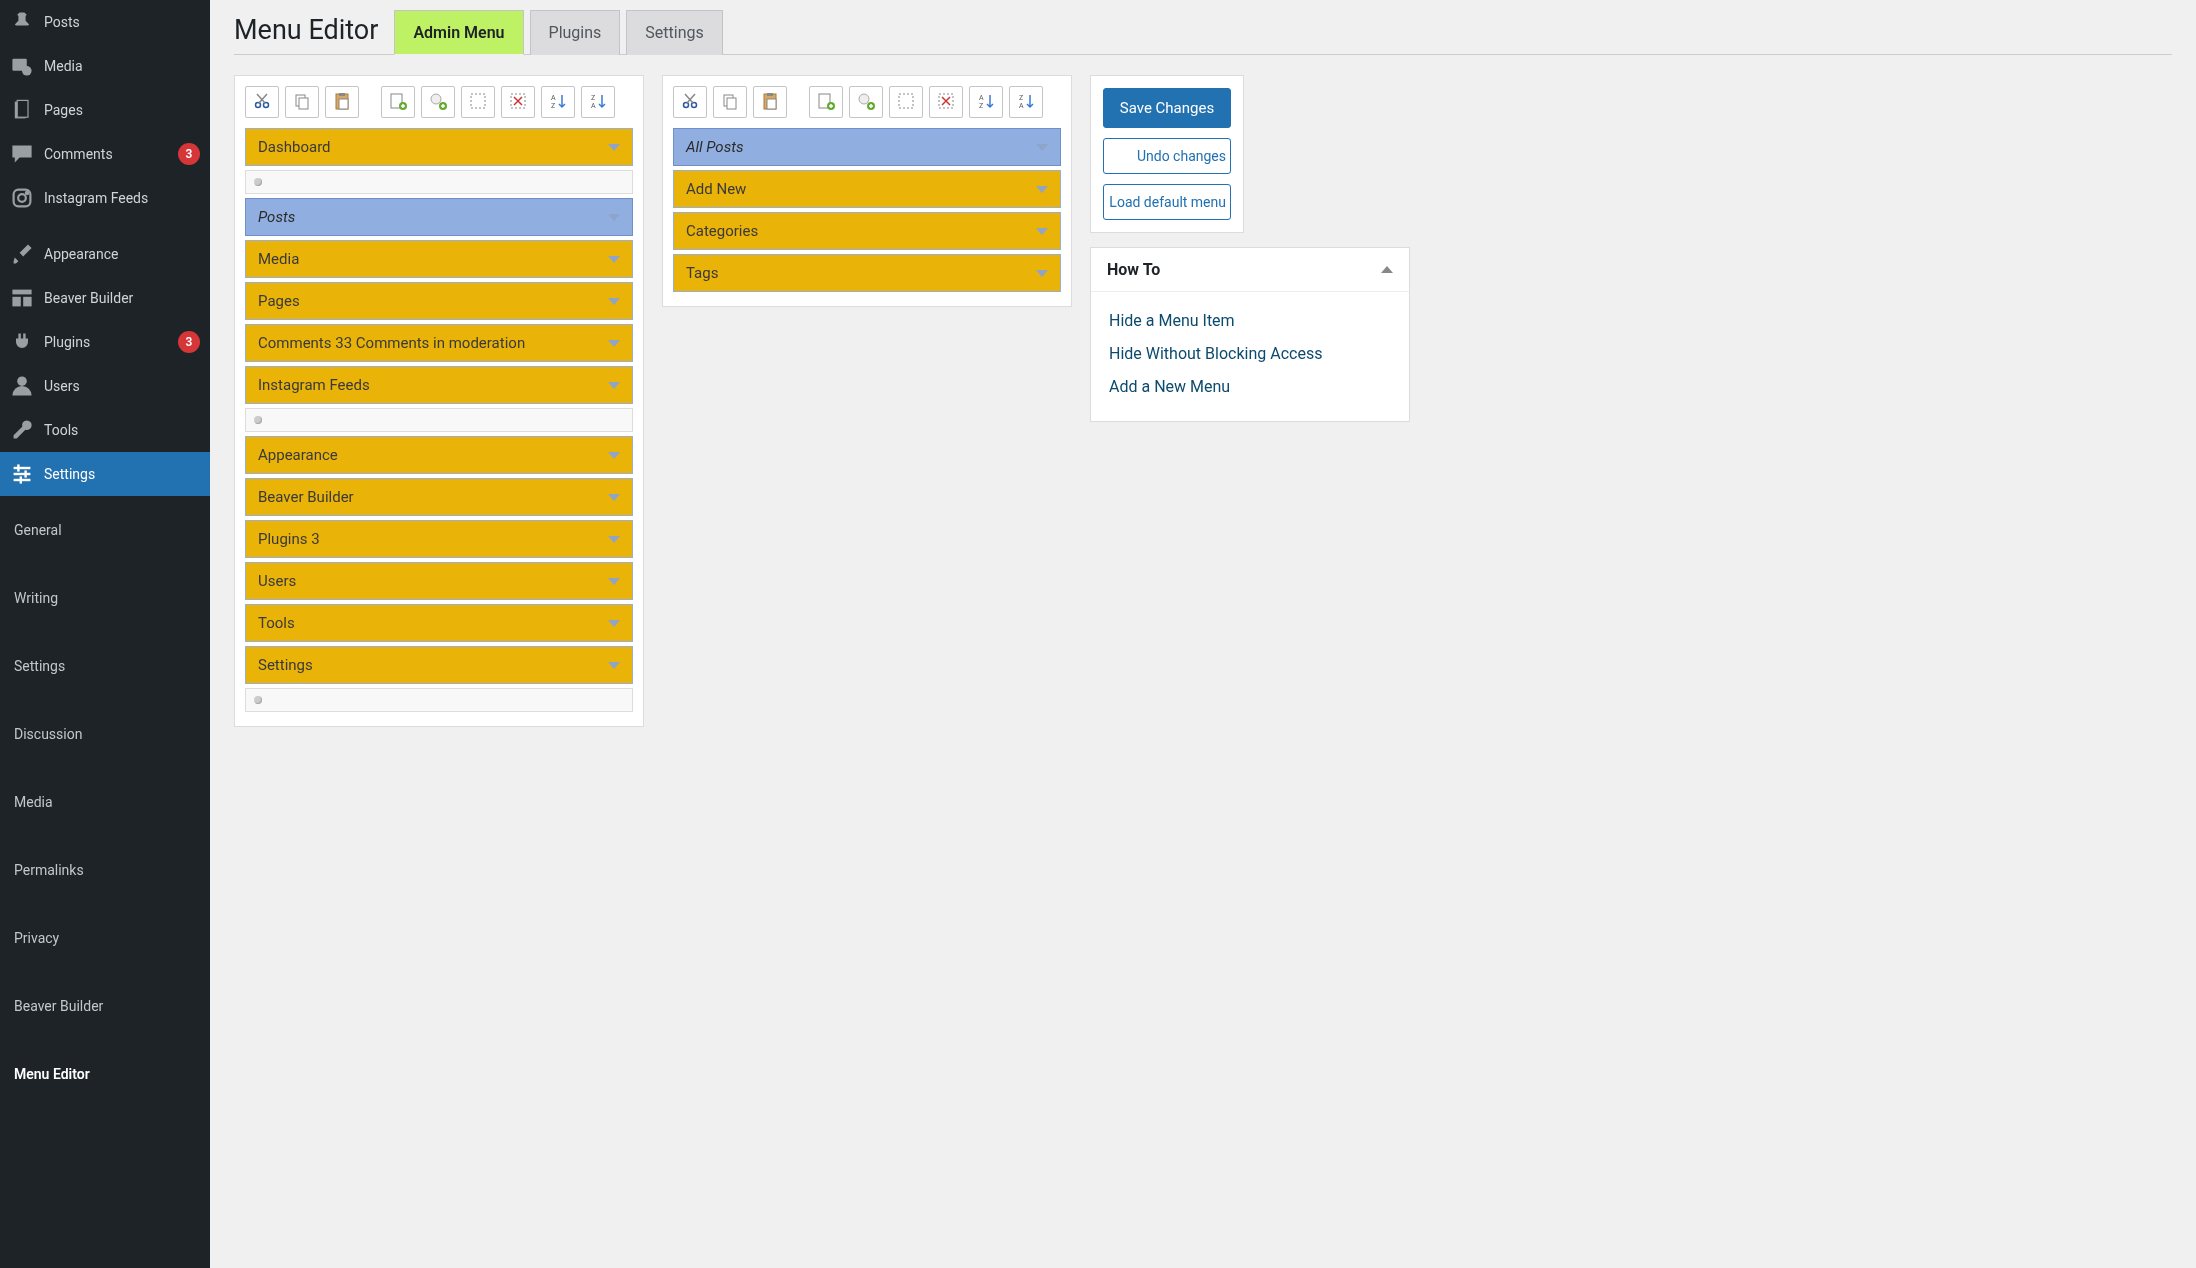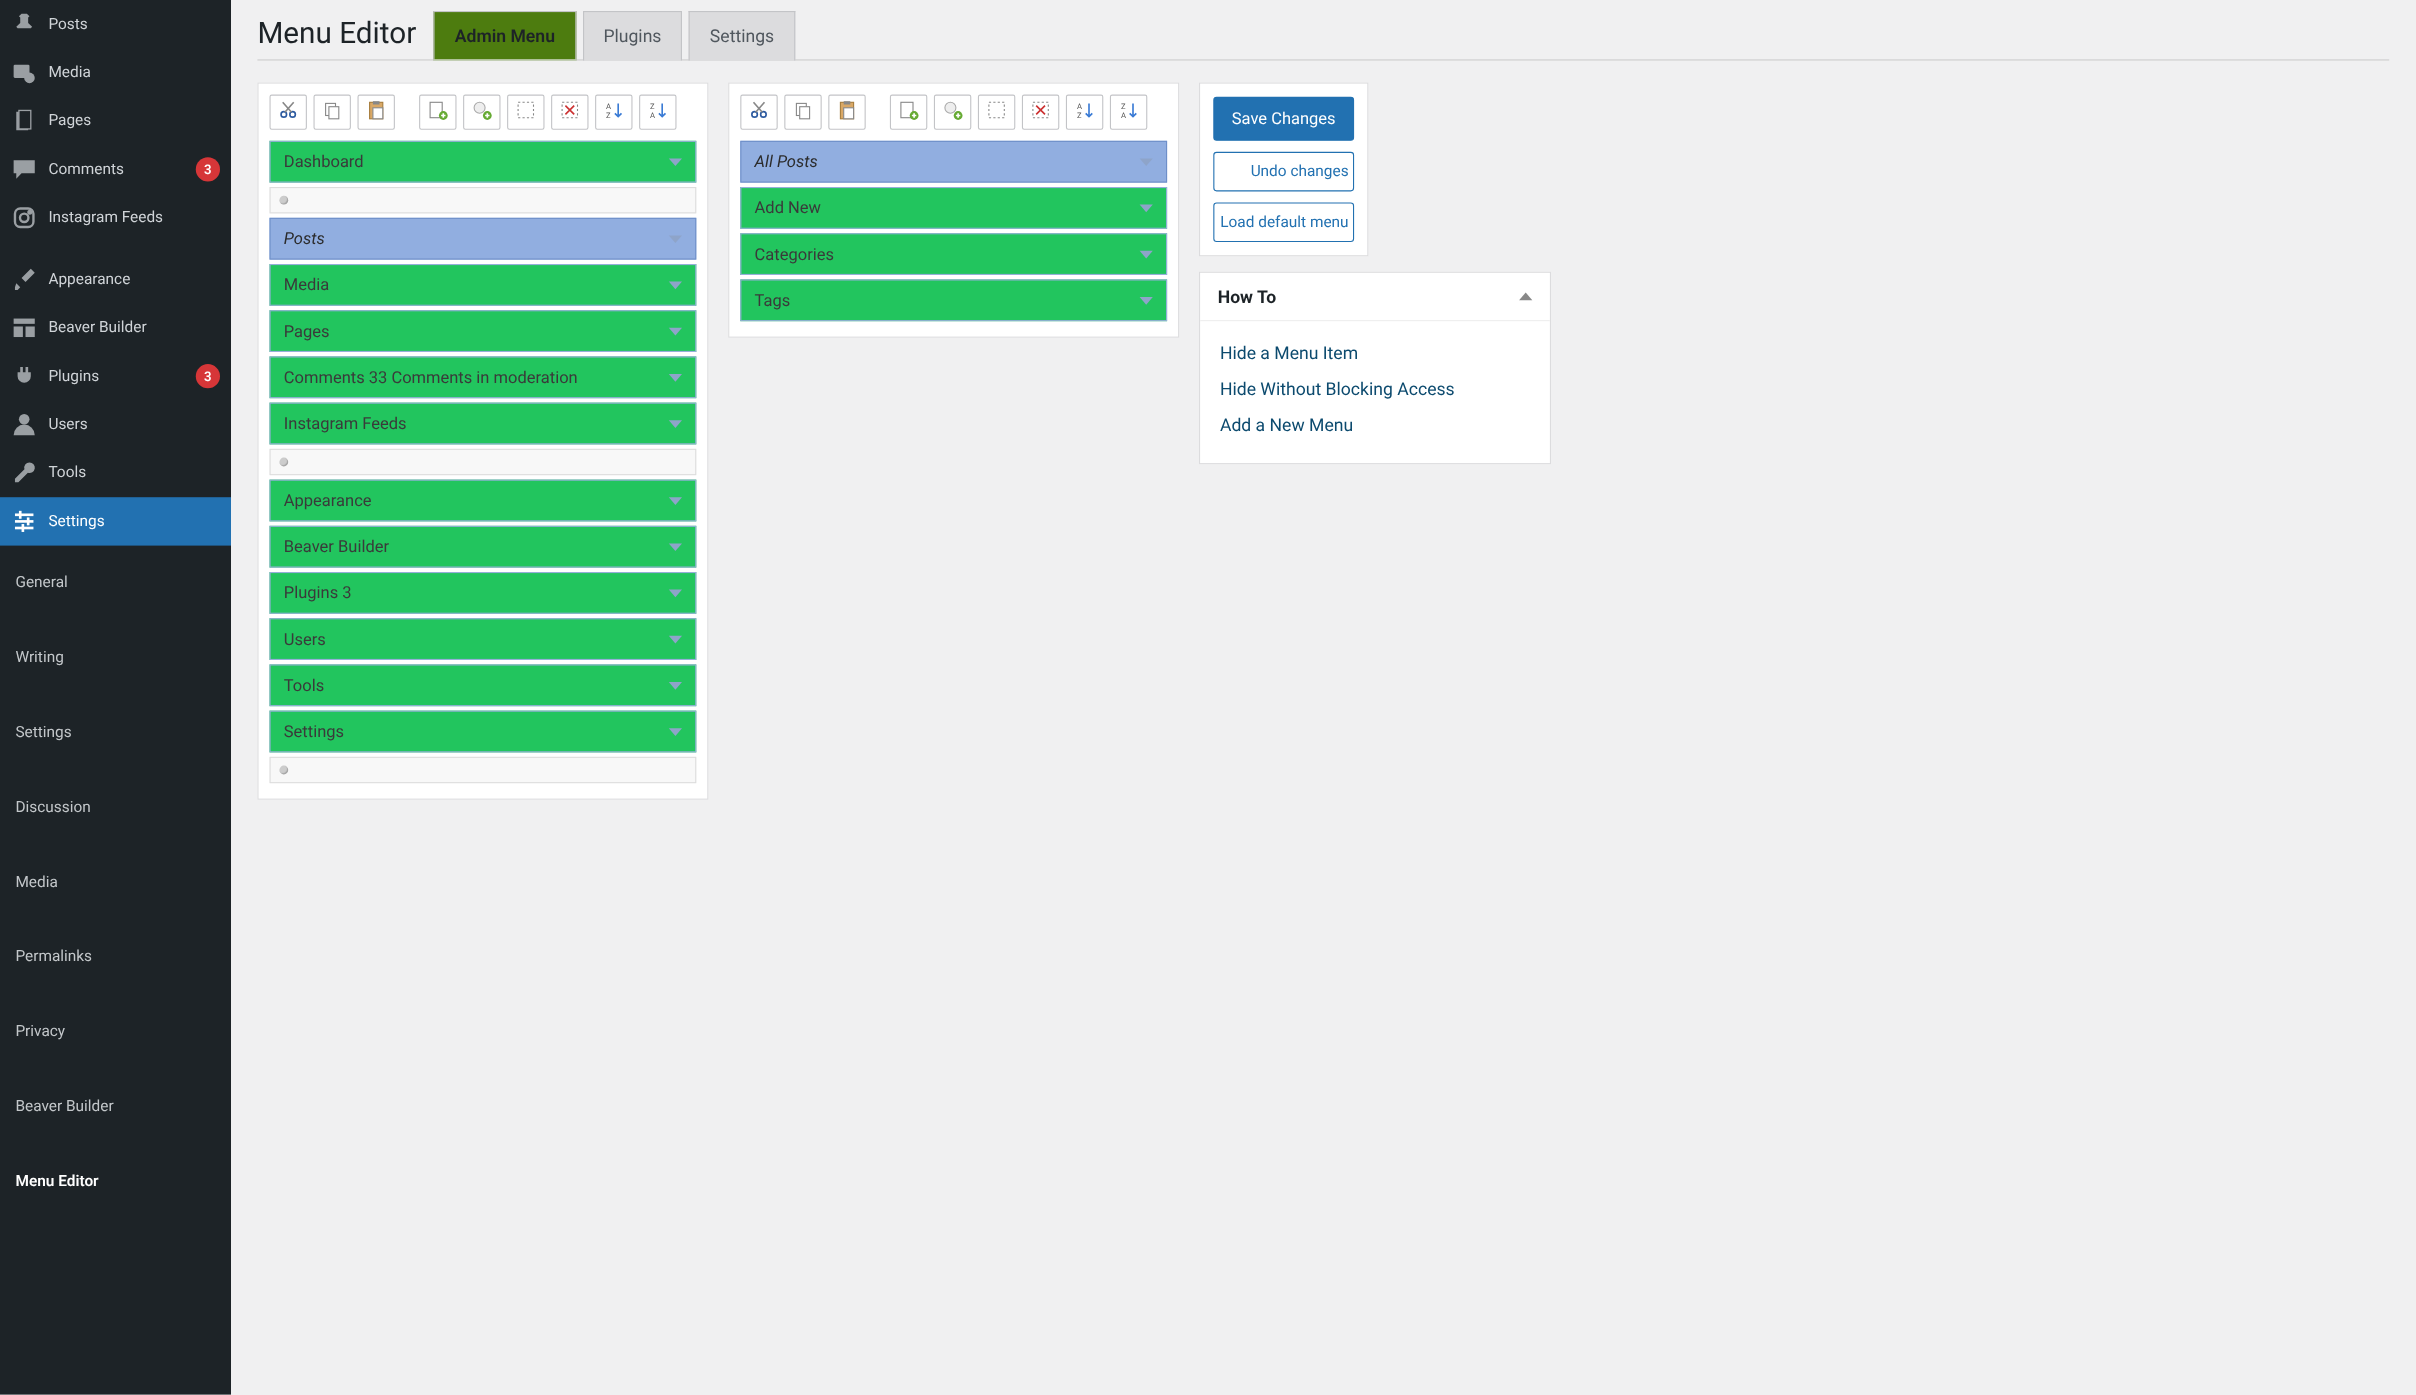--- a/index.html
+++ b/index.html
@@ -102,21 +102,21 @@
     border-bottom: none;
     background: #dcdcde;
     color: #50575e;
     padding: 12px 18px;
     font-size: 16px;
     margin-right: 6px;
     margin-bottom: -1px;
     cursor: pointer;
   }
   .tab.active {
-    background: #4d7c0f;
+    background: #bef264;
     color: #1d2327;
     font-weight: 600;
     border-bottom: 1px solid #f0f0f1;
   }
 
   .content-row {
     display: flex;
     gap: 18px;
     align-items: flex-start;
     margin-top: 20px;
@@ -141,21 +141,21 @@
     display: inline-flex;
     align-items: center;
     justify-content: center;
     cursor: pointer;
     border-radius: 2px;
   }
   .tbtn svg { width: 20px; height: 20px; }
   .tgap { width: 10px; }
 
   .menu-item {
-    background: #22c55e;
+    background: #eab308;
     border: 1px solid #95afd9;
     padding: 9px 12px;
     margin-bottom: 4px;
     display: flex;
     align-items: center;
     justify-content: space-between;
     cursor: pointer;
     color: #3a3a3a;
     font-size: 15px;
   }

